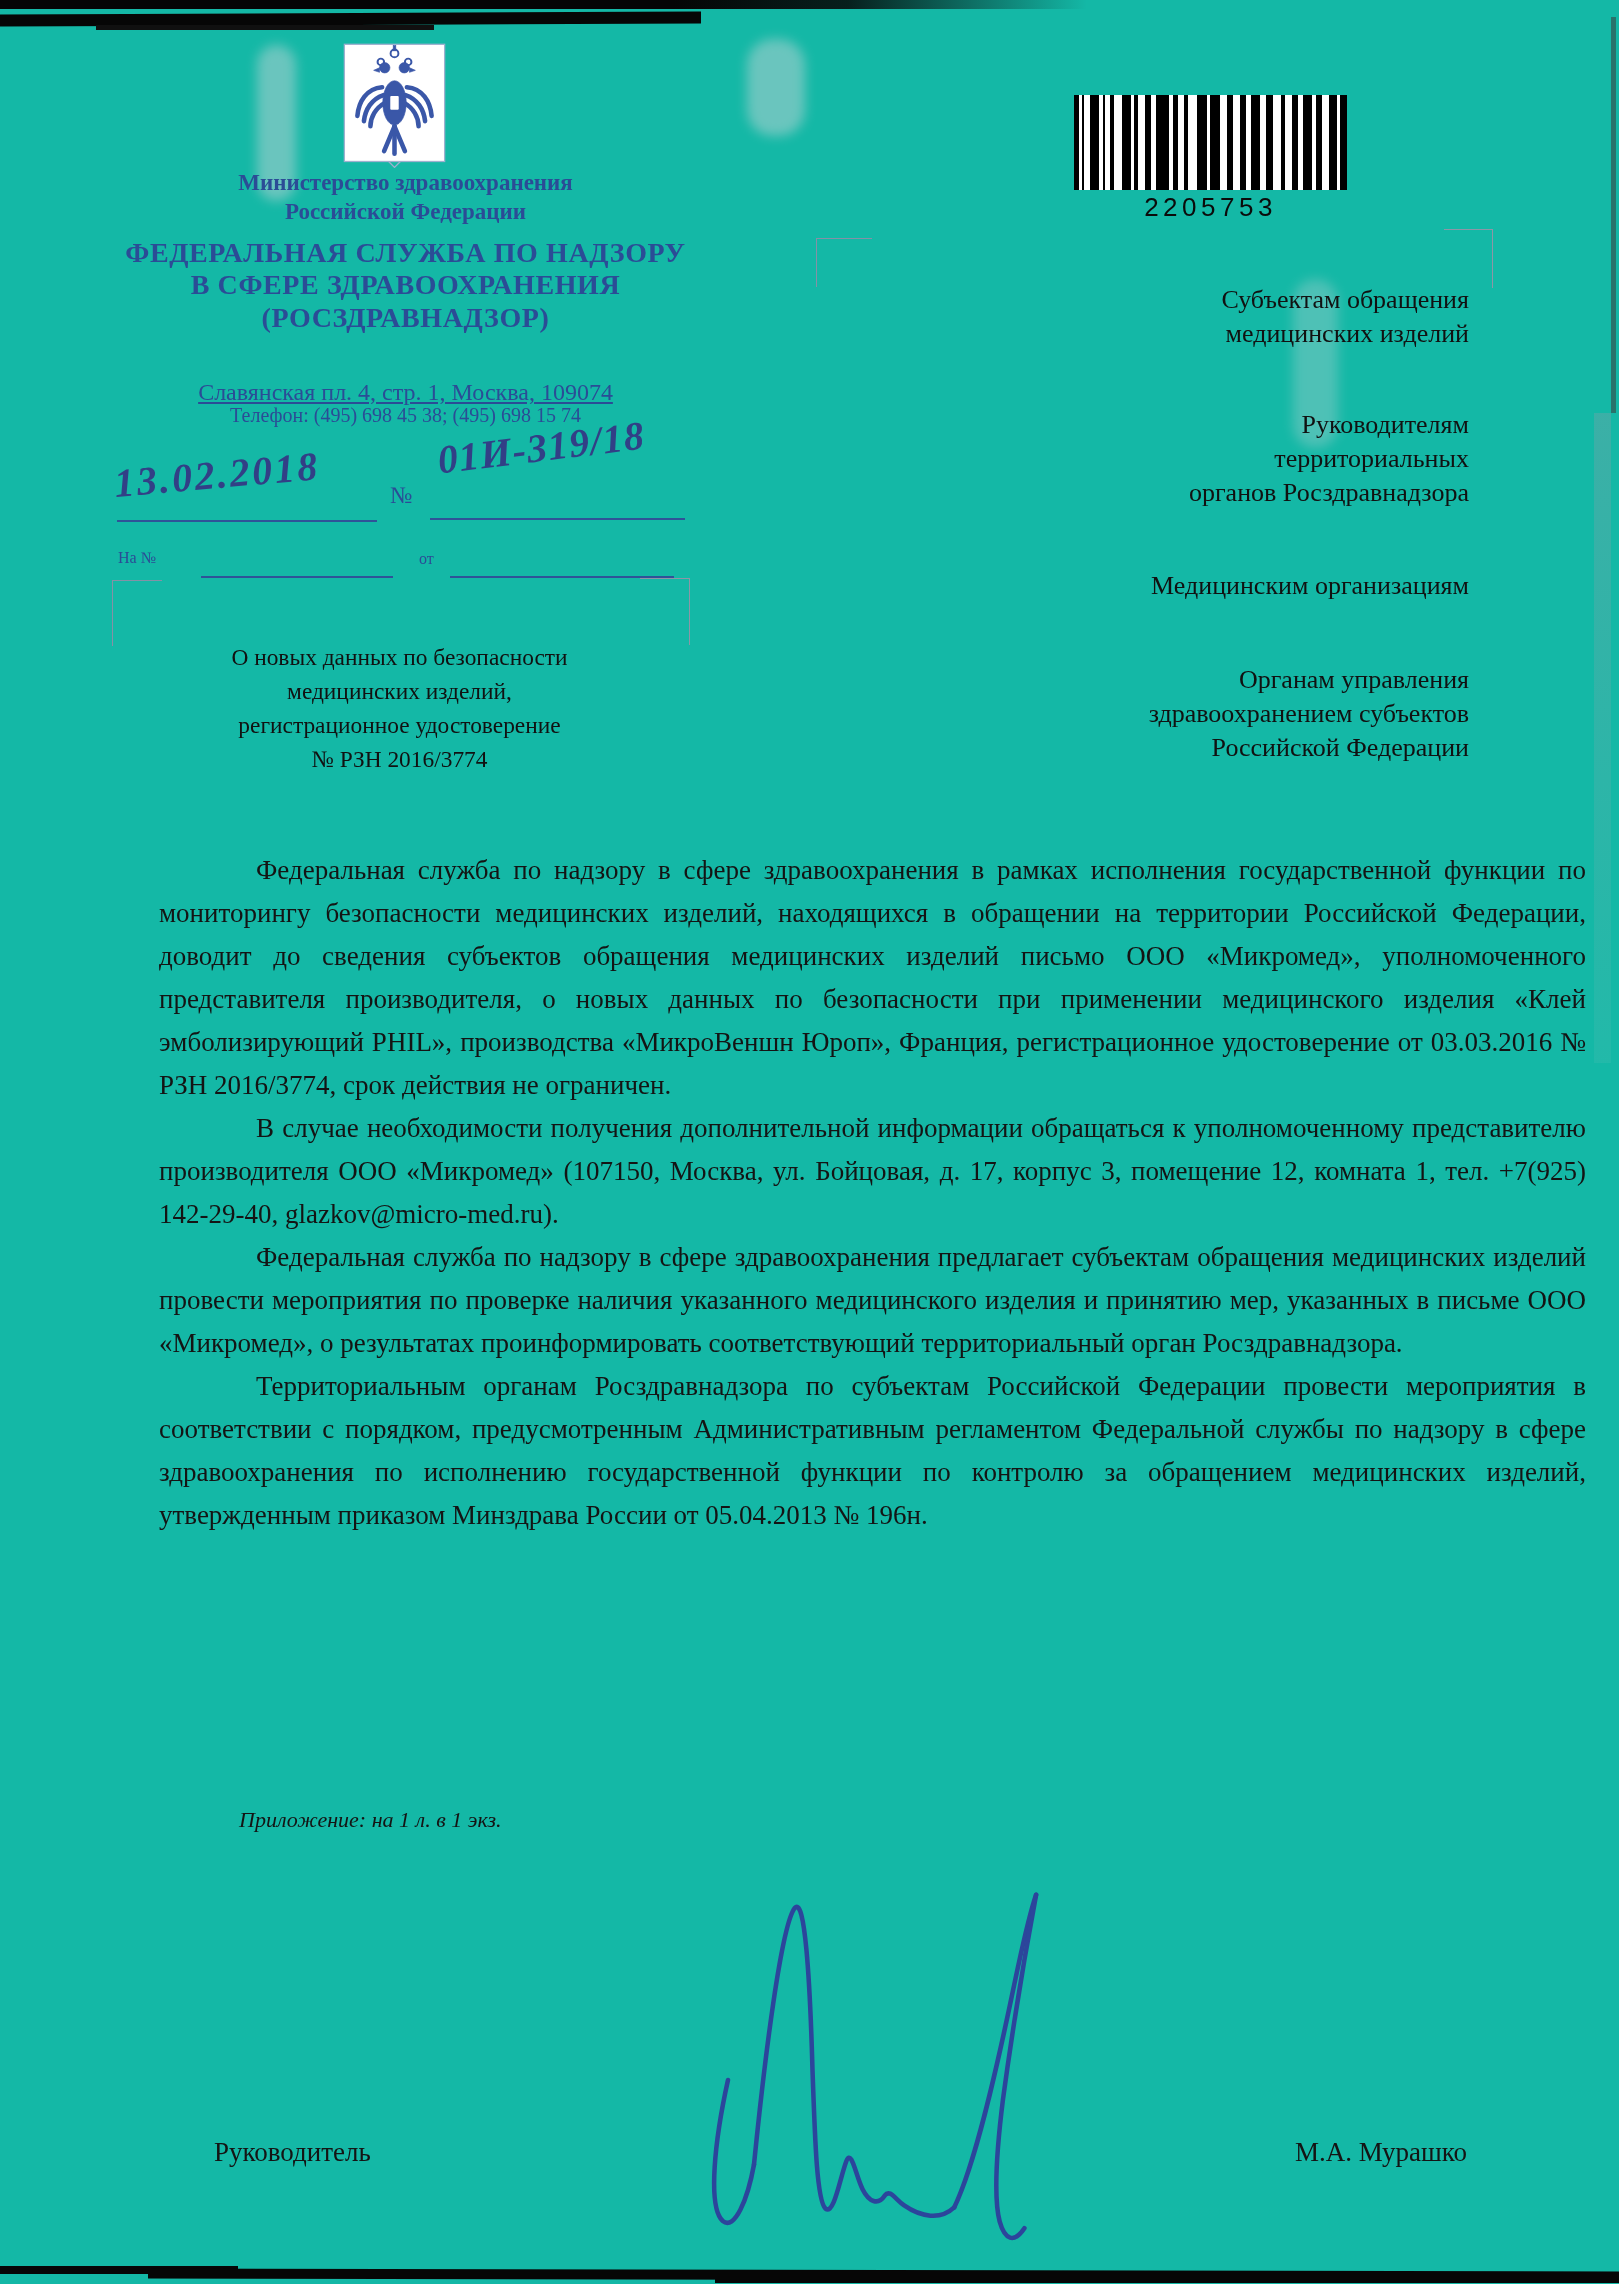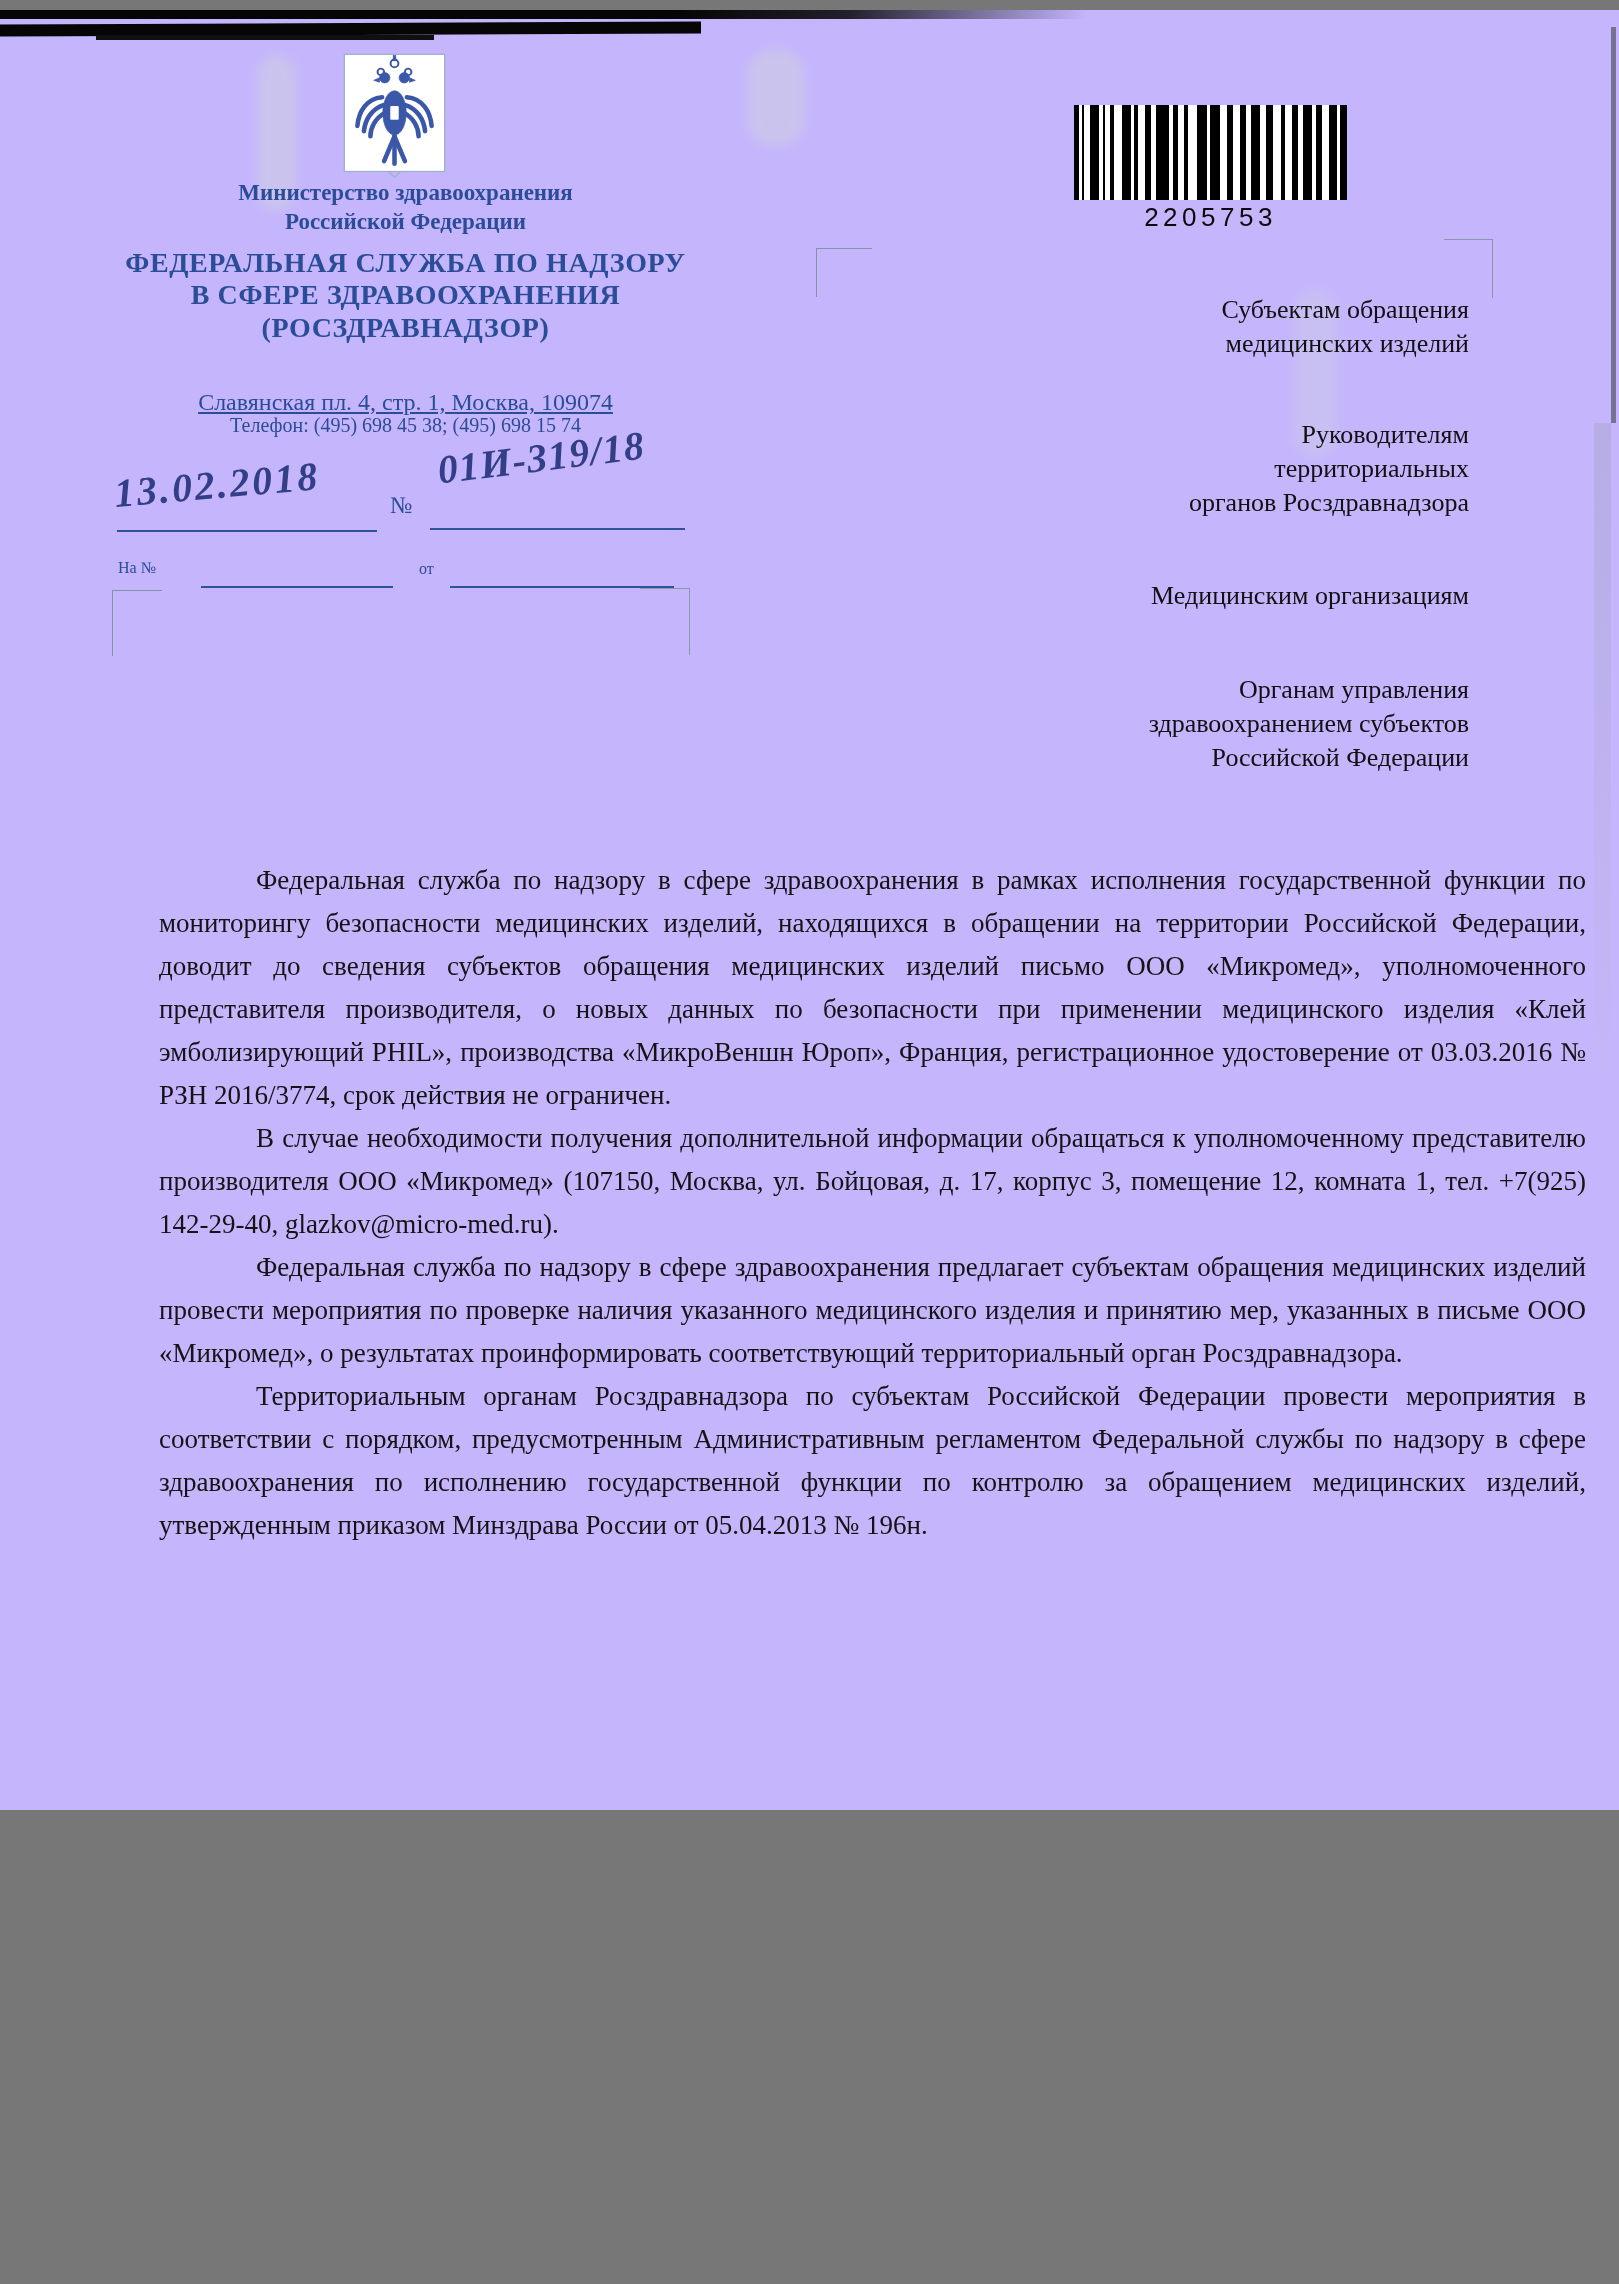--- a/index.html
+++ b/index.html
@@ -1,20 +1,20 @@
 <!DOCTYPE html>
 <html style="font-size:10.4px"><head>
 <meta charset="utf-8">
 <style>
   html,body{margin:0;padding:0;background:#777;}
   .page{
     position:relative;
-    width:1619px;height:1800px;
-    margin:10px auto;
-    background:#c4b5fd;
+    width:1619px;height:2284px;
+    margin:0 auto;
+    background:#14b8a6;
     font-family:"Liberation Serif", serif;
     color:#141414;
     overflow:hidden;
   }
   
   .art{position:absolute;background:#060606;}
   .art-top-a{left:0;top:8;width:1087px;height:9px;background:linear-gradient(90deg,#050505 62%,rgba(5,5,5,.85) 78%,rgba(5,5,5,0) 100%);}
   .art-top-b{left:0;top:13px;width:701px;height:11.7px;transform:rotate(-0.25deg);}
   .art-top-c{left:96px;top:25px;width:338px;height:5.2px;background:#101010;}
   .art-bot-a{left:0;top:2266px;width:238px;height:7.8px;}
@@ -161,20 +161,26 @@
   <div class="blue-label lbl-na">На №</div>
   <div class="rule rule-na"></div>
   <div class="blue-label lbl-ot">от</div>
   <div class="rule rule-ot"></div>
 
   <div class="corner c-tl subj-l"></div>
   <div class="corner c-tr subj-r"></div>
   <div class="corner c-tl addr-l"></div>
   <div class="corner c-tr addr-r"></div>
 
+  <div class="subject">
+    <div>О новых данных по безопасности</div>
+    <div>медицинских изделий,</div>
+    <div>регистрационное удостоверение</div>
+    <div>№ РЗН 2016/3774</div>
+  </div>
 
   <div class="addressee grp-1">
     <div>Субъектам обращения</div>
     <div>медицинских изделий</div>
   </div>
   <div class="addressee grp-2">
     <div>Руководителям</div>
     <div>территориальных</div>
     <div>органов Росздравнадзора</div>
   </div>

